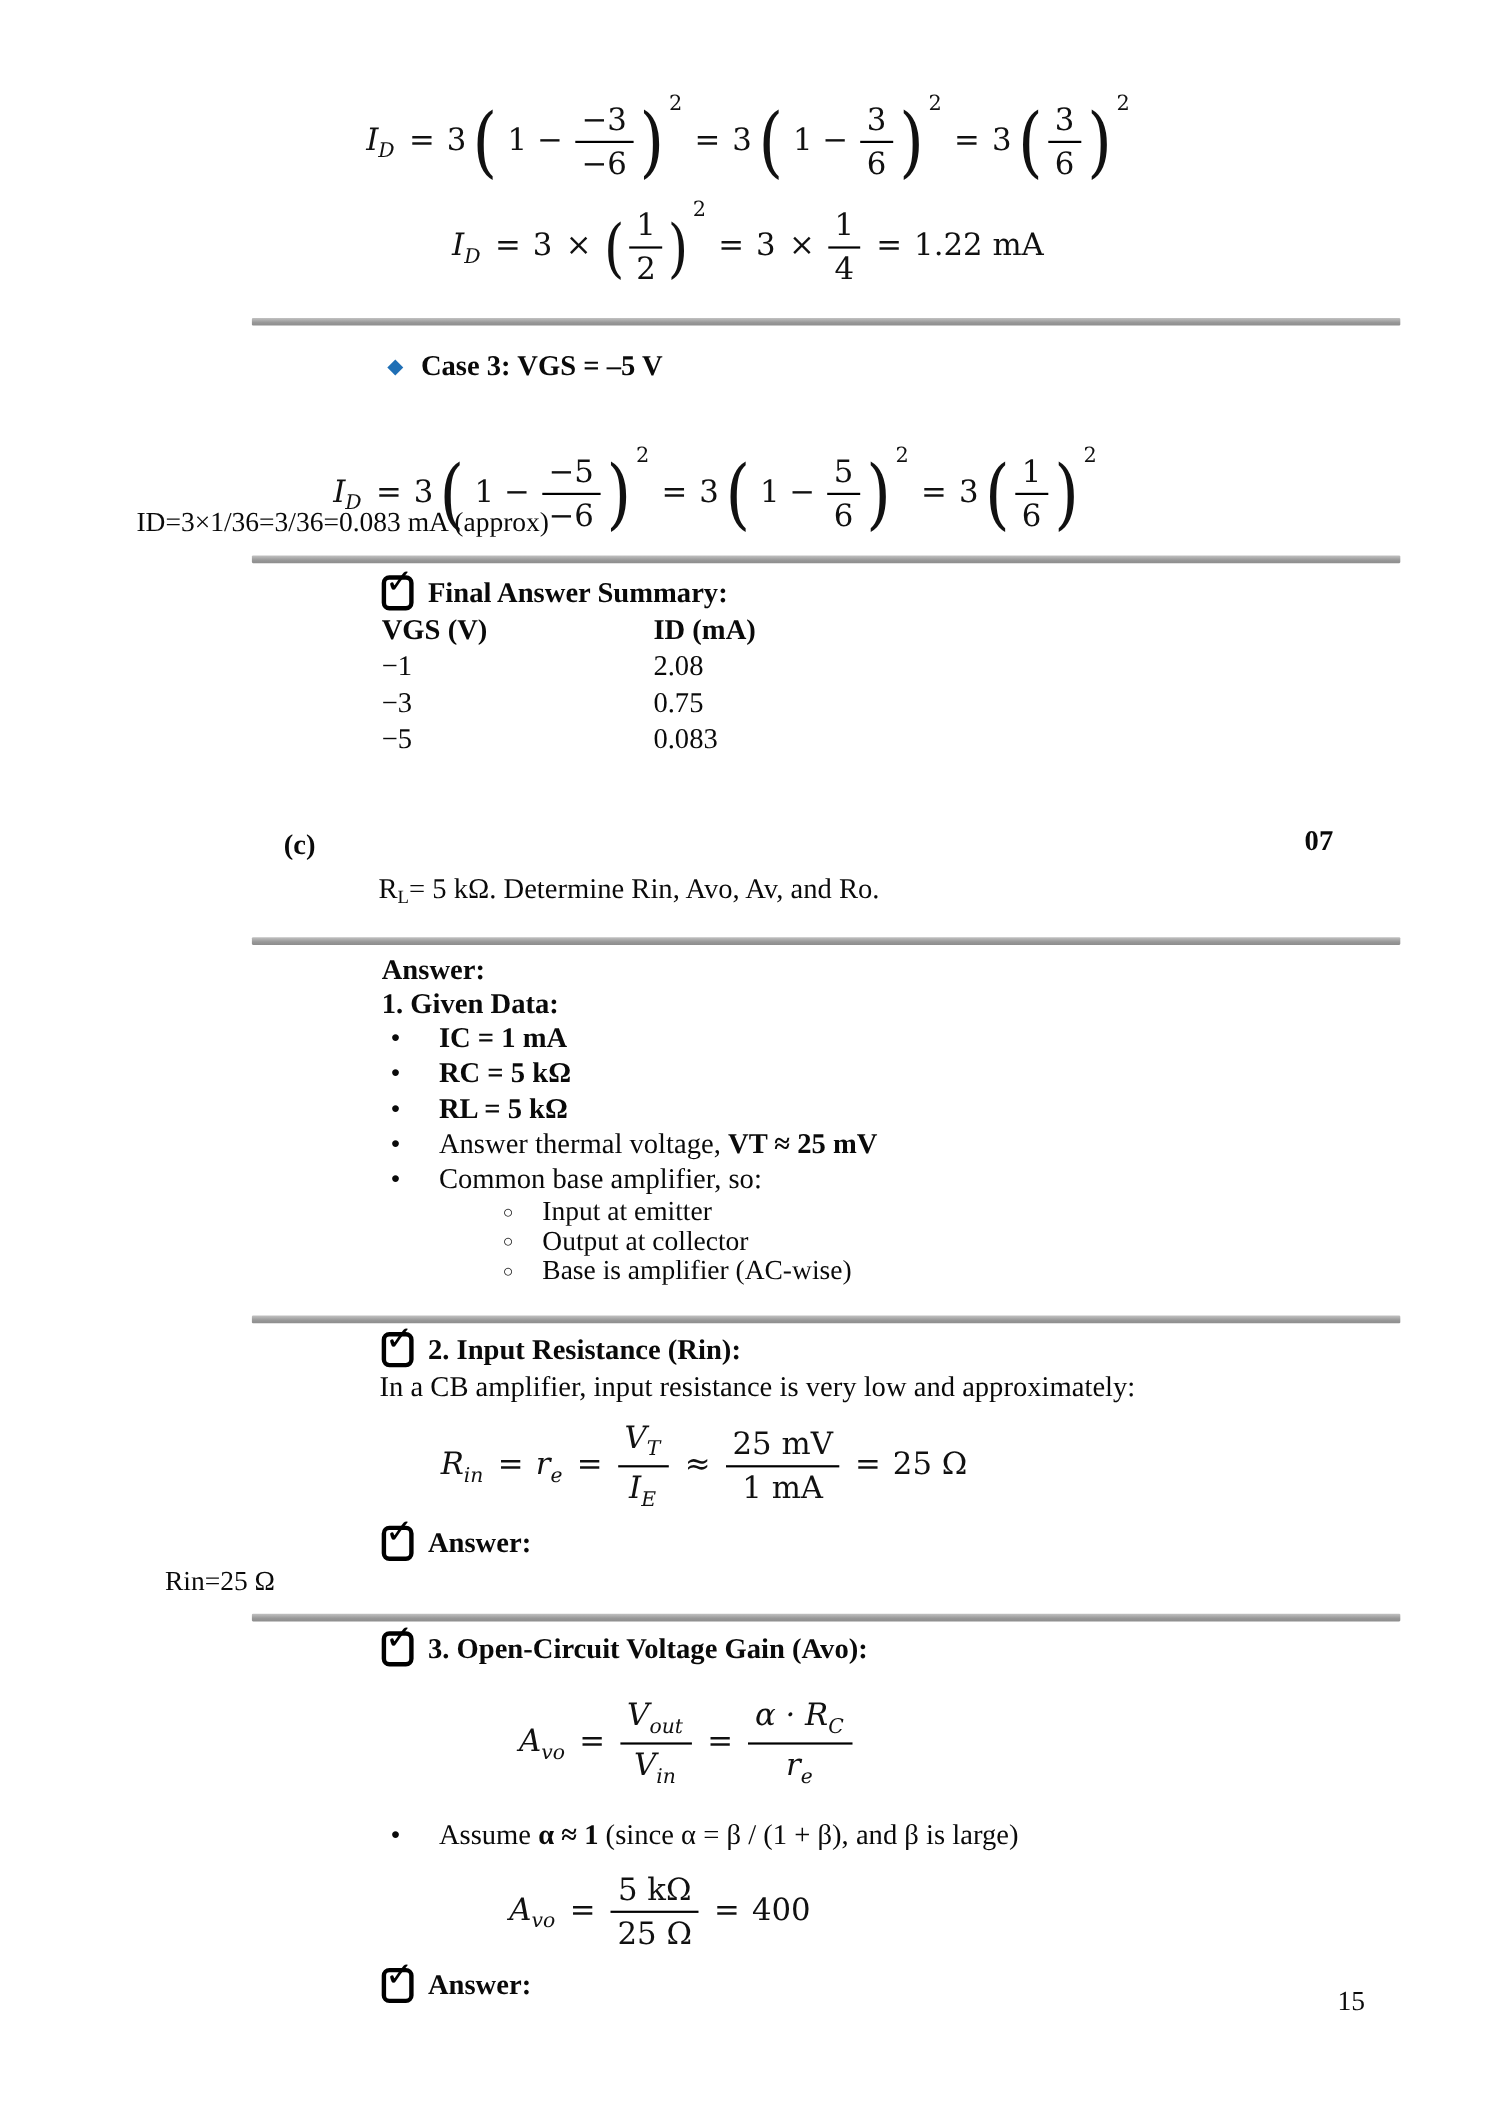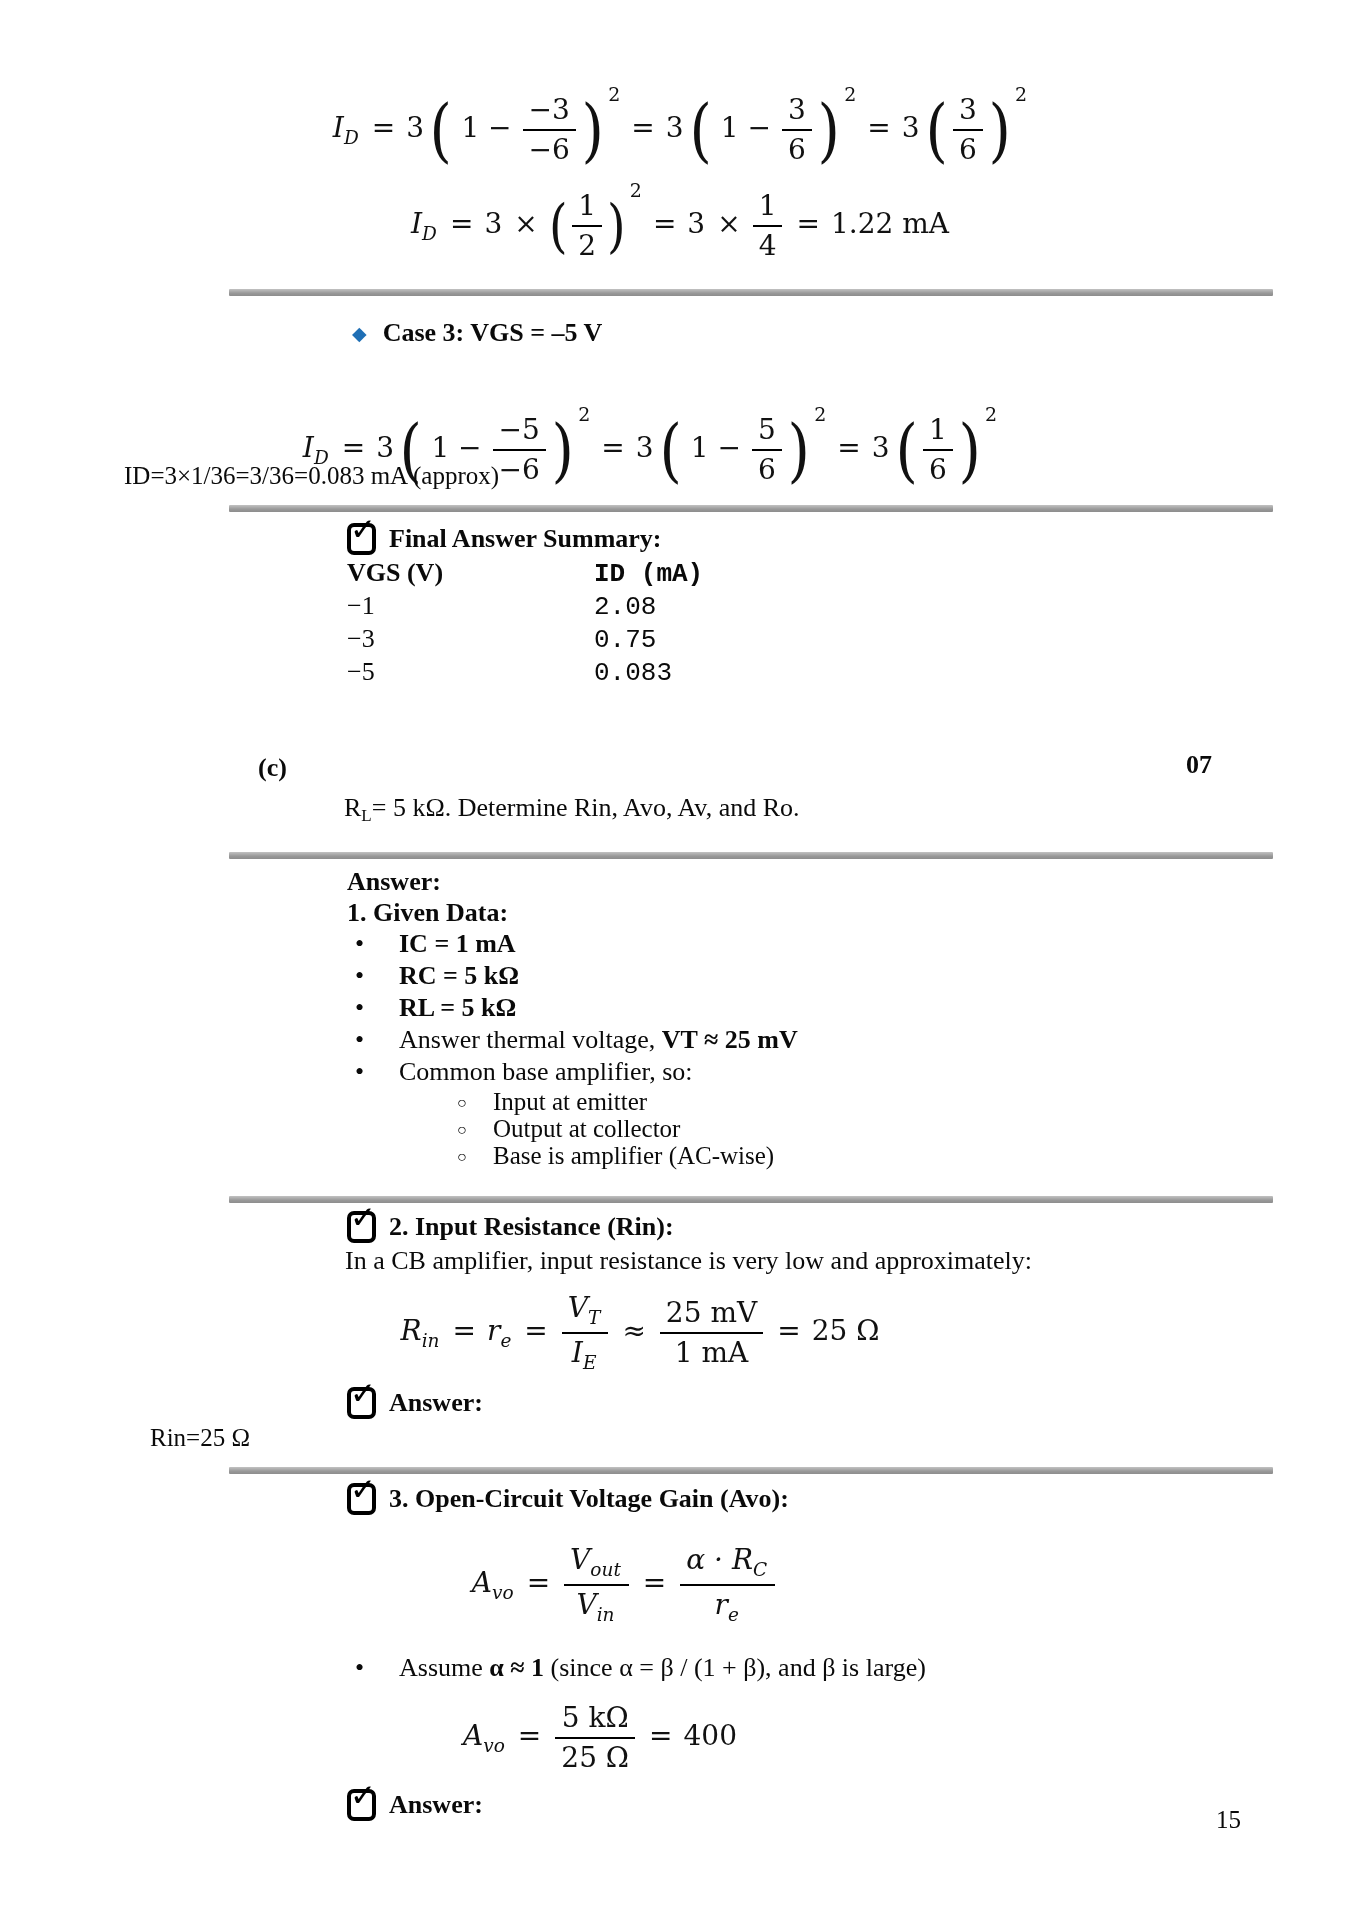--- a/index.html
+++ b/index.html
@@ -40,21 +40,21 @@
   .cbx{display:inline-block;position:relative;width:21px;height:24px;border:4px solid #000;
        border-radius:7px;margin-right:13px;flex:0 0 auto;}
   .cbx-check{position:absolute;left:-1px;top:-16px;font-family:"DejaVu Sans",sans-serif;
              font-weight:700;font-size:31px;color:#000;}
   
   .case-head{position:absolute;display:flex;align-items:center;font-size:26px;}
   .diamond{font-family:"DejaVu Sans",sans-serif;font-size:19px;margin-right:16px;}
   
   .trow{height:33px;line-height:33px;font-size:26px;}
   .tc1{display:inline-block;width:247px;}
-  .tc2{display:inline-block;font-family:Liberation Mono, monospace;}
+  .tc2{display:inline-block;}
   
   .qc{position:absolute;display:flex;font-size:26px;line-height:40px;}
   .qc-label{width:60px;font-weight:700;flex:0 0 auto;}
   .qc-text{width:850px;}
   .qc-l2{padding-left:26px;}
   .tsub{font-size:17px;vertical-align:-5px;}
   
   .gd{position:absolute;font-size:26px;}
   .gd-line{height:31px;line-height:31px;}
   .bullet-line{height:32px;line-height:32px;}

